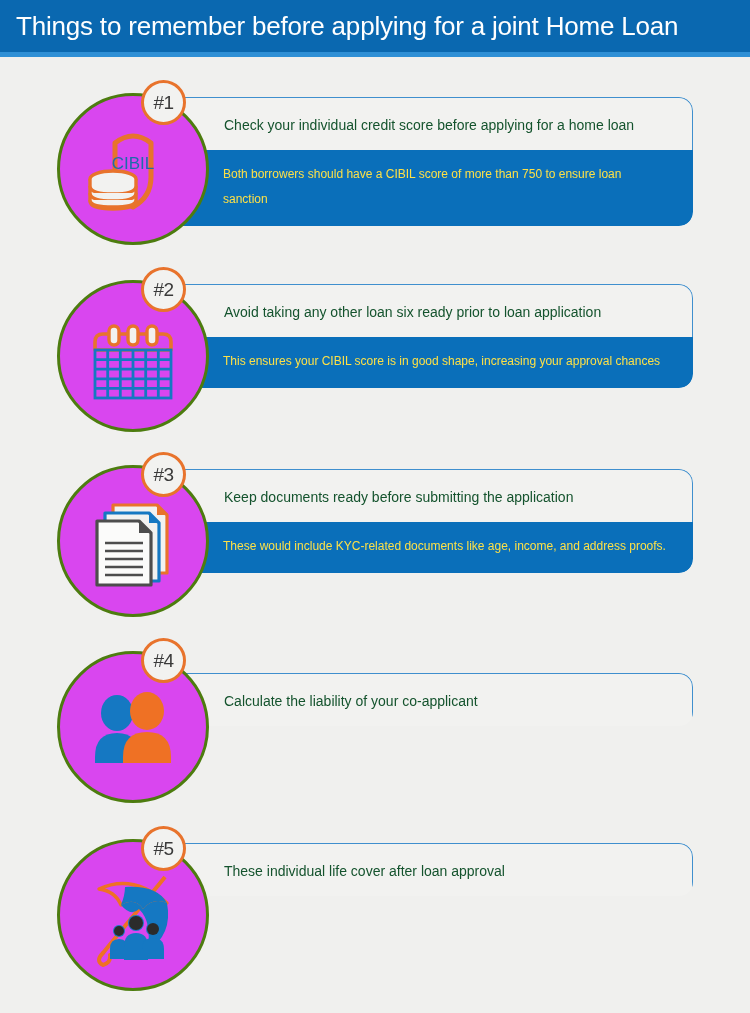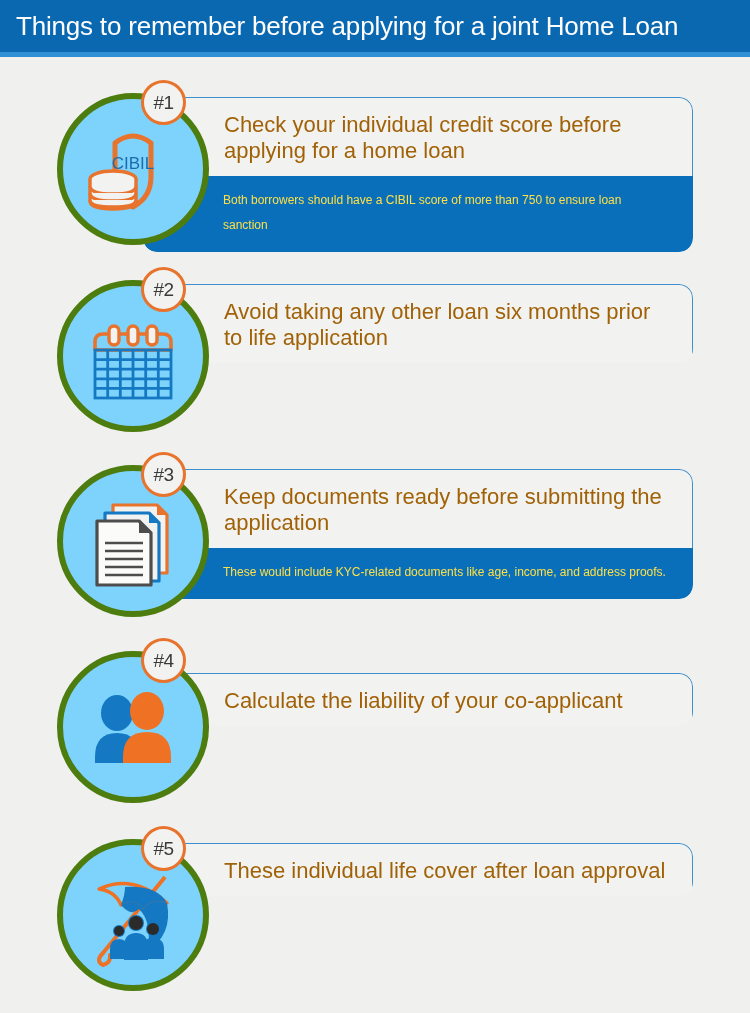--- a/index.html
+++ b/index.html
@@ -39,33 +39,33 @@
     border-bottom: none;
     border-radius: 14px 14px 0 0;
     padding: 14px 0 12px 80px;
   }
   .panel-bottom {
     background: #0a6fba;
     border-radius: 0 0 14px 14px;
     padding: 12px 0 14px 80px;
   }
   .title-text {
-    color: #a16207; font-size: 22px; line-height: 26px;
+    color: #14532d; font-size: 14px; line-height: 26px;
     font-weight: 400; padding-right: 26px;
   }
   .body-text {
     color: #fde047; font-size: 12px; line-height: 25px;
     font-weight: 400; padding-right: 26px;
   }
 
   
   .circle {
     position: absolute; left: 57px;
     width: 152px; height: 152px; border-radius: 50%;
-    background: #7dd3fc; border: 6px solid #4d7c0f;
+    background: #d946ef; border: 3px solid #4d7c0f;
     z-index: 3;
   }
   .icon-wrap {
     position: absolute; left: 0; top: 0; width: 100%; height: 100%;
     display: flex; align-items: center; justify-content: center;
   }
 
   
   .badge {
     position: absolute; left: 141px;
@@ -113,21 +113,24 @@
       </div>
     </div>
     <div class="badge" style="top:-5px;">
       <span class="badge-text">#1</span>
     </div>
   </div>
 
   <div class="card" style="top:272px;">
     <div class="panel" style="top:12px;">
       <div class="panel-top">
-        <div class="title-text">Avoid taking any other loan six months prior to life application</div>
+        <div class="title-text">Avoid taking any other loan six ready prior to loan application</div>
+      </div>
+      <div class="panel-bottom">
+        <div class="body-text">This ensures your CIBIL score is in good shape, increasing your approval chances</div>
       </div>
     </div>
     <div class="circle" style="top:8px;">
       <div class="icon-wrap">
         <svg width="104" height="104" viewBox="0 0 104 104">
           <path d="M14 38 Q14 30 22 30 L82 30 Q90 30 90 38 L90 46 L14 46 Z" fill="none" stroke="#e8732c" stroke-width="3.6" stroke-linejoin="round"></path>
           <g fill="#f2f2f0" stroke="#e8732c" stroke-width="3.4">
             <rect x="28" y="22" width="10" height="19" rx="5"></rect>
             <rect x="47" y="22" width="10" height="19" rx="5"></rect>
             <rect x="66" y="22" width="10" height="19" rx="5"></rect>

